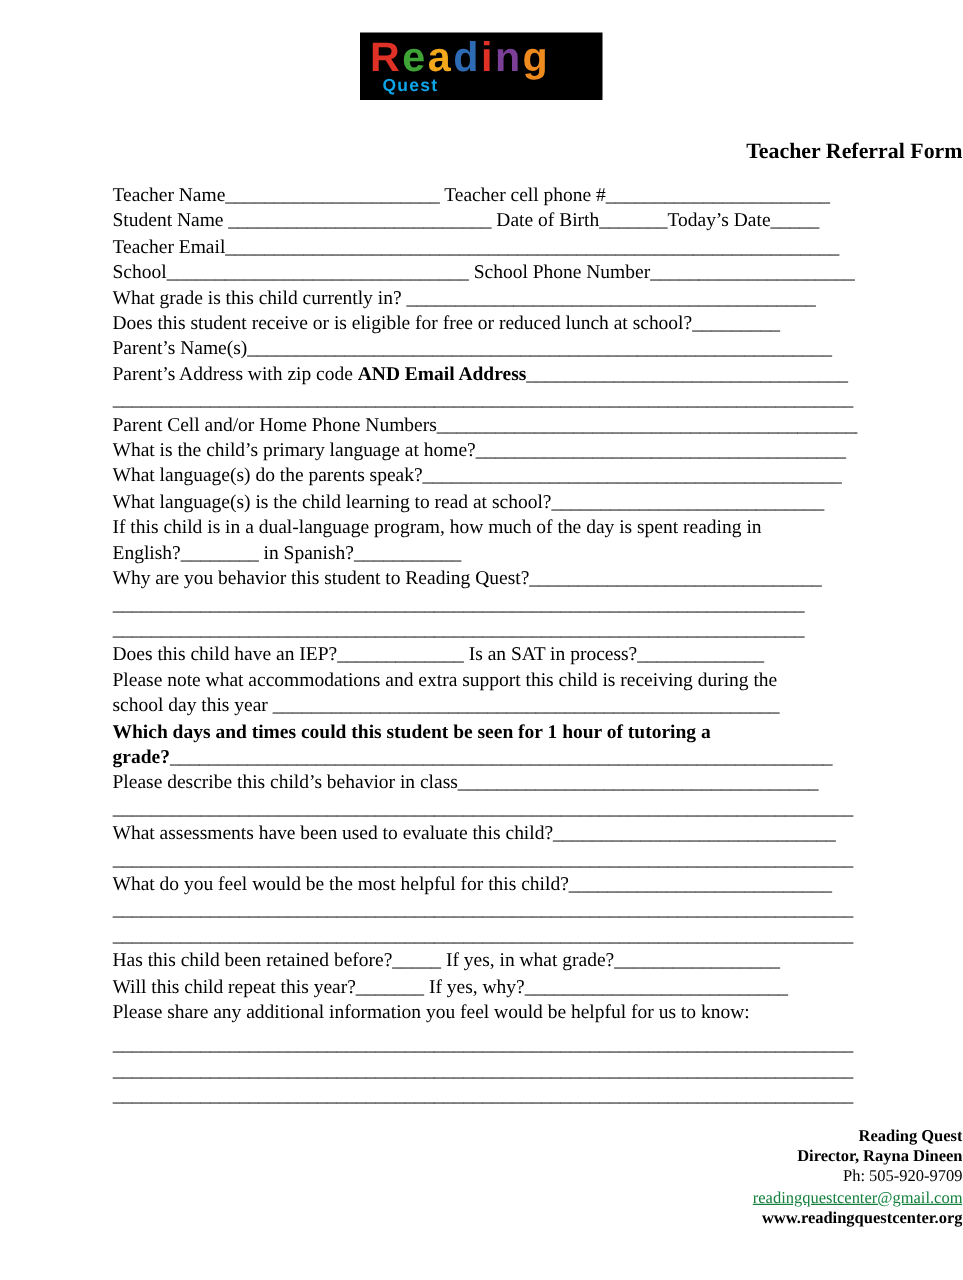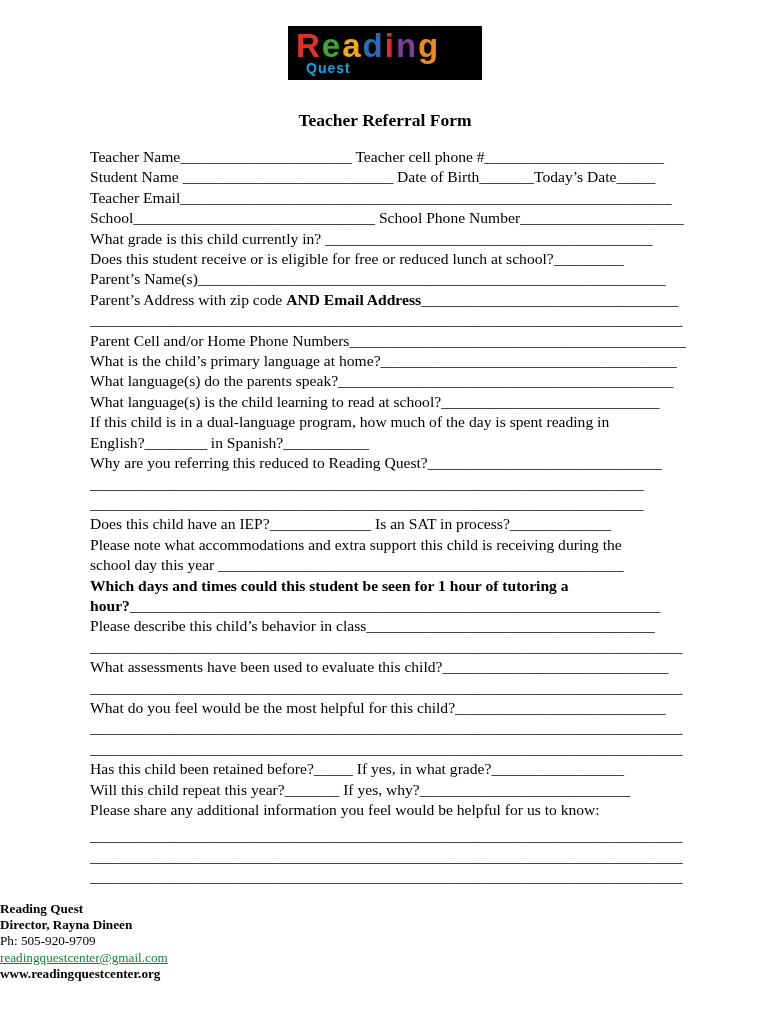--- a/index.html
+++ b/index.html
@@ -15,32 +15,32 @@
   .logo-word{
     font-family:"Liberation Sans", sans-serif;font-weight:bold;
     font-size:33px;line-height:33px;letter-spacing:2px;white-space:nowrap;
   }
   .logo-sub{
     font-family:"Liberation Sans", sans-serif;font-weight:bold;color:#0ea5e9;
     font-size:14px;line-height:13px;padding-left:10px;letter-spacing:1px;
   }
   
   .title{
-    text-align:center;font-size:17.5px;font-weight:bold;margin:30px 0 0 0;
+    text-align:right;font-size:17.5px;font-weight:bold;margin:30px 0 0 0;
   }
   
   .form-body{
     margin:16px 84px 0 90px;font-size:15.6px;line-height:20.4px;
   }
   .form-line{white-space:nowrap;overflow:hidden;}
   .gap-top{margin-top:6px;}
   .b{font-weight:bold;}
   .i{text-align:center;}
   
-  .footer{margin-top:13px;text-align:left;font-size:13.2px;line-height:16.3px;}
+  .footer{margin-top:13px;text-align:right;font-size:13.2px;line-height:16.3px;}
   .f-link{color:#15803d;text-decoration:underline;}
 </style>
 </head>
 <body>
 
 <div class="page">
 
   <header>
     <div class="logo-box">
       <div class="logo-word"><span style="color: rgb(224, 49, 39);">R</span><span style="color: rgb(62, 164, 54);">e</span><span style="color: rgb(243, 167, 27);">a</span><span style="color: rgb(45, 108, 181);">d</span><span style="color: rgb(224, 49, 39);">i</span><span style="color: rgb(123, 63, 152);">n</span><span style="color: rgb(239, 138, 30);">g</span></div>
@@ -59,28 +59,28 @@
       <div class="form-line"><span>Does this student receive or is eligible for free or reduced lunch at school?_________</span></div>
       <div class="form-line"><span>Parent’s Name(s)____________________________________________________________</span></div>
       <div class="form-line"><span>Parent’s Address with zip code </span><span class="b">AND Email Address</span><span>_________________________________</span></div>
       <div class="form-line"><span>____________________________________________________________________________</span></div>
       <div class="form-line"><span>Parent Cell and/or Home Phone Numbers____________________________________________</span></div>
       <div class="form-line"><span>What is the child’s primary language at home?______________________________________</span></div>
       <div class="form-line"><span>What language(s) do the parents speak?___________________________________________</span></div>
       <div class="form-line"><span>What language(s) is the child learning to read at school?____________________________</span></div>
       <div class="form-line"><span>If this child is in a dual-language program, how much of the day is spent reading in</span></div>
       <div class="form-line"><span>English?________ in Spanish?___________</span></div>
-      <div class="form-line"><span>Why are you referring this reduced to Reading </span><span class="i">Quest?</span><span>______________________________</span></div>
+      <div class="form-line"><span>Why are you behavior this student to Reading </span><span class="i">Quest?</span><span>______________________________</span></div>
       <div class="form-line"><span>_______________________________________________________________________</span></div>
       <div class="form-line"><span>_______________________________________________________________________</span></div>
       <div class="form-line"><span>Does this child have an IEP?_____________ Is an SAT in process?_____________</span></div>
       <div class="form-line"><span>Please note what accommodations and extra support this child is receiving during the</span></div>
       <div class="form-line"><span>school day this year ____________________________________________________</span></div>
       <div class="form-line"><span class="b">Which days and times could this student be seen for 1 hour of tutoring a</span></div>
-      <div class="form-line"><span class="b">hour?</span><span>____________________________________________________________________</span></div>
+      <div class="form-line"><span class="b">grade?</span><span>____________________________________________________________________</span></div>
       <div class="form-line"><span>Please describe this child’s behavior in class_____________________________________</span></div>
       <div class="form-line"><span>____________________________________________________________________________</span></div>
       <div class="form-line"><span>What assessments have been used to evaluate this child?_____________________________</span></div>
       <div class="form-line"><span>____________________________________________________________________________</span></div>
       <div class="form-line"><span>What do you feel would be the most helpful for this child?___________________________</span></div>
       <div class="form-line"><span>____________________________________________________________________________</span></div>
       <div class="form-line"><span>____________________________________________________________________________</span></div>
       <div class="form-line"><span>Has this child been retained before?_____ If yes, in what grade?_________________</span></div>
       <div class="form-line"><span>Will this child repeat this year?_______ If yes, why?___________________________</span></div>
       <div class="form-line"><span>Please share any additional information you feel would be helpful for us to know:</span></div>

